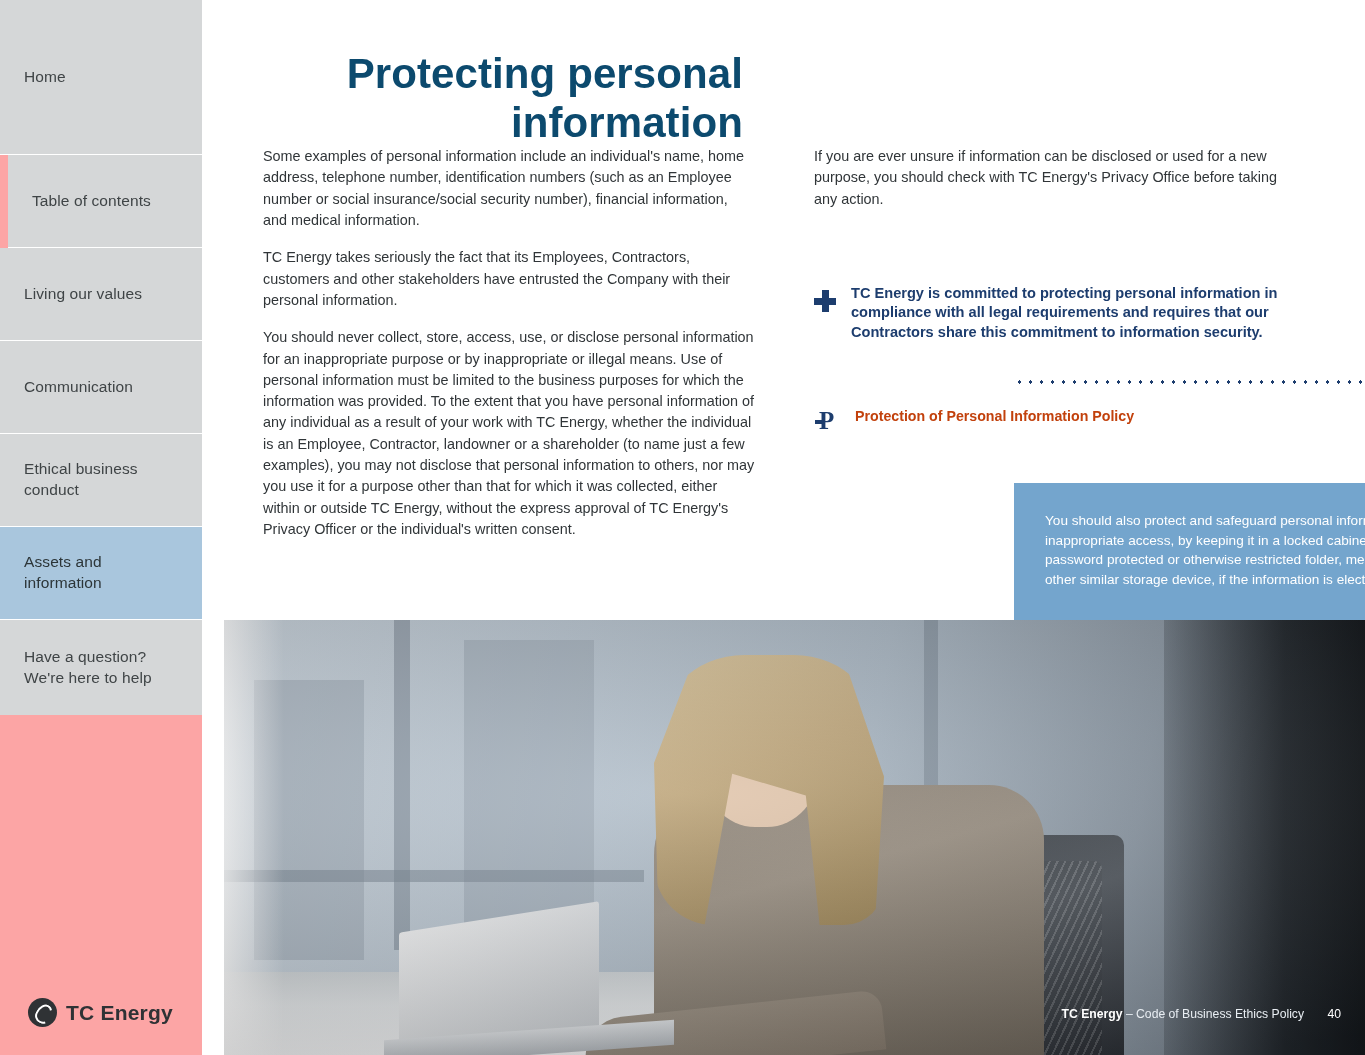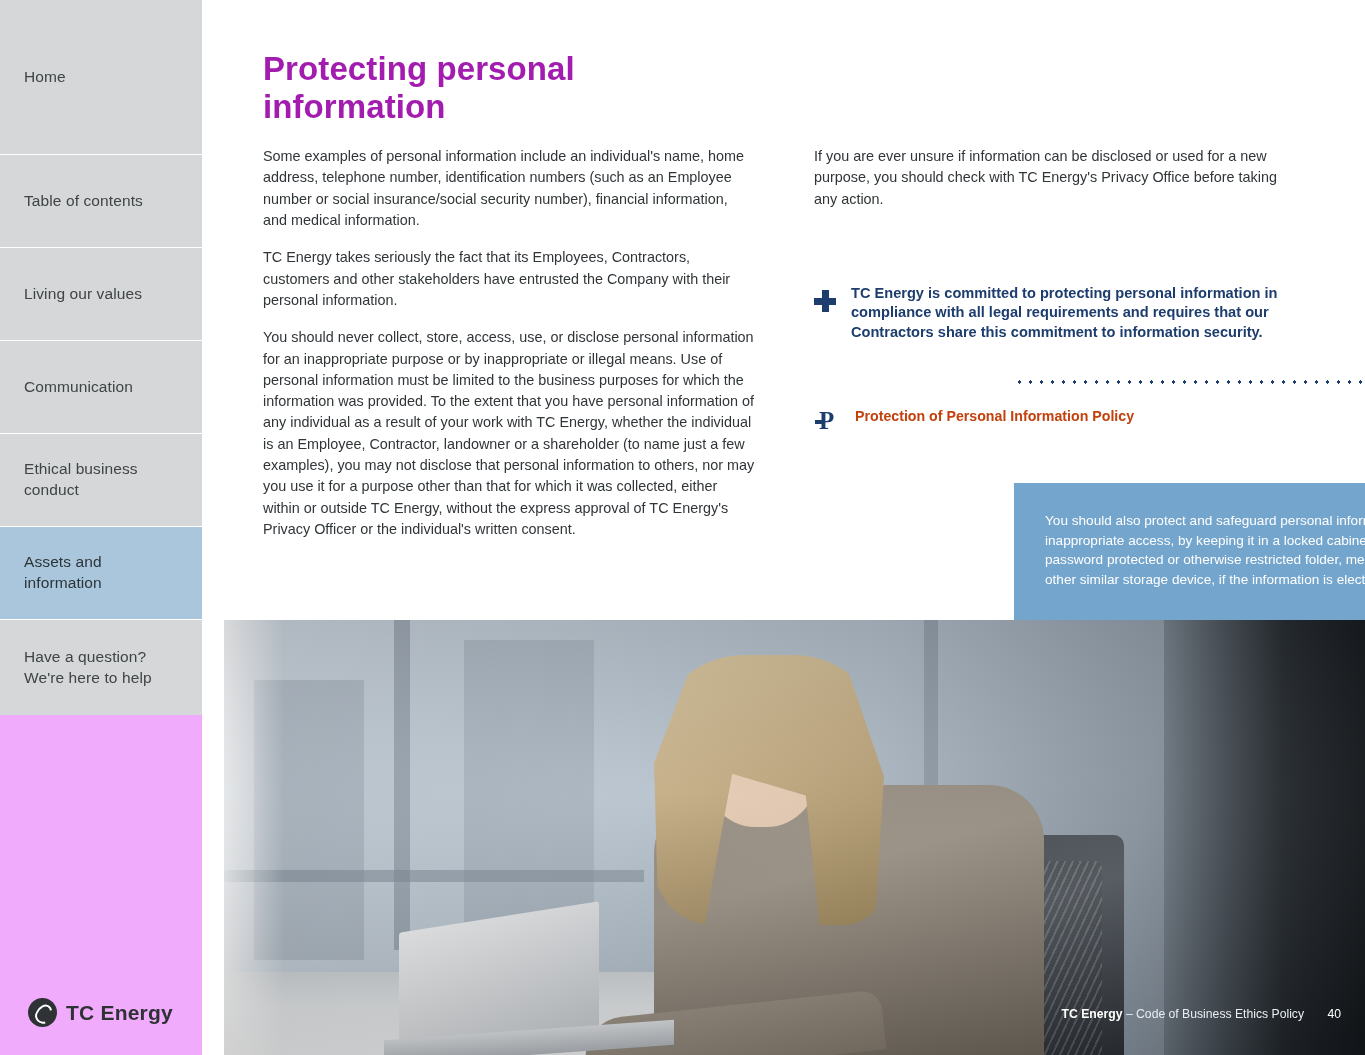--- a/index.html
+++ b/index.html
@@ -15,41 +15,41 @@
     font-family: "Liberation Sans", sans-serif;
     color: #333;
   }
 
   
   #sidebar {
     position: absolute;
     left: 0; top: 0;
     width: 202px;
     height: 1055px;
-    background: #f0abfc;
+    background: #fca5a5;
   }
   .nav-item {
     position: relative;
     box-sizing: border-box;
     padding: 0 24px;
     display: flex;
     align-items: center;
     font-size: 15.5px;
     color: #3f4446;
     letter-spacing: .1px;
     line-height: 1.35;
     border-bottom: 1px solid #ffffff;
     background: #d5d7d8;
   }
   .nav-item.active {
     background: #a9c6dd;
     color: #2c3538;
   }
   .nav-h1 { height: 155px; }
-  .nav-h2 { height: 93px; }
+  .nav-h2 { height: 93px; margin-left: 8px; }
   .nav-h3 { height: 93px; }
   .nav-h4 { height: 93px; }
   .nav-h5 { height: 93px; }
   .nav-h6 { height: 93px; }
   .nav-h7 { height: 95px; border-bottom: none; }
 
   #logo {
     position: absolute;
     left: 28px;
     bottom: 28px;
@@ -87,25 +87,26 @@
     left: 202px; top: 0;
     width: 1163px;
     height: 1055px;
   }
 
   #page-title {
     position: absolute;
     left: 61px;
     top: 50px;
     width: 480px;
-    font-size: 33px;
+    font-size: 42px;
     line-height: 1.16;
     font-weight: bold;
-    color: #a21caf;
+    color: #0c4a6e;
     letter-spacing: .1px;
+    text-align: right;
   }
 
   .col {
     position: absolute;
     font-size: 14.4px;
     line-height: 1.48;
     color: #303538;
   }
   #col-left {
     left: 61px;

